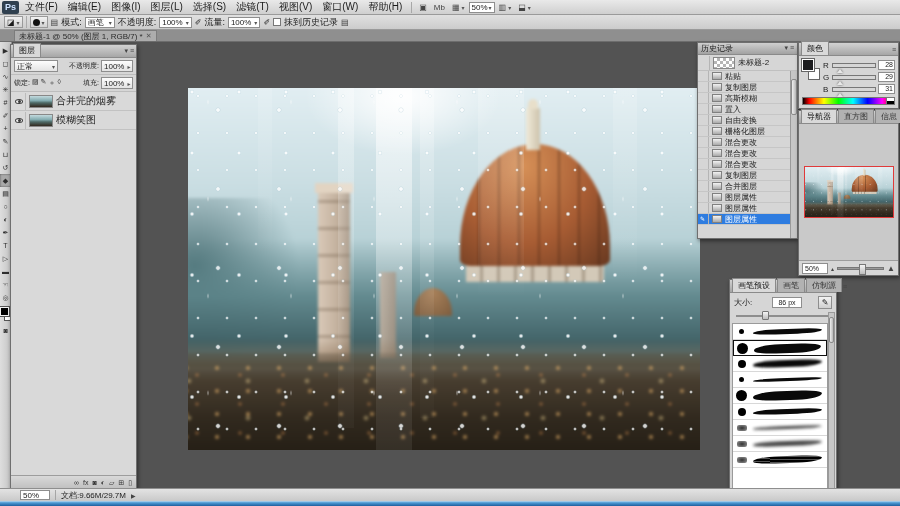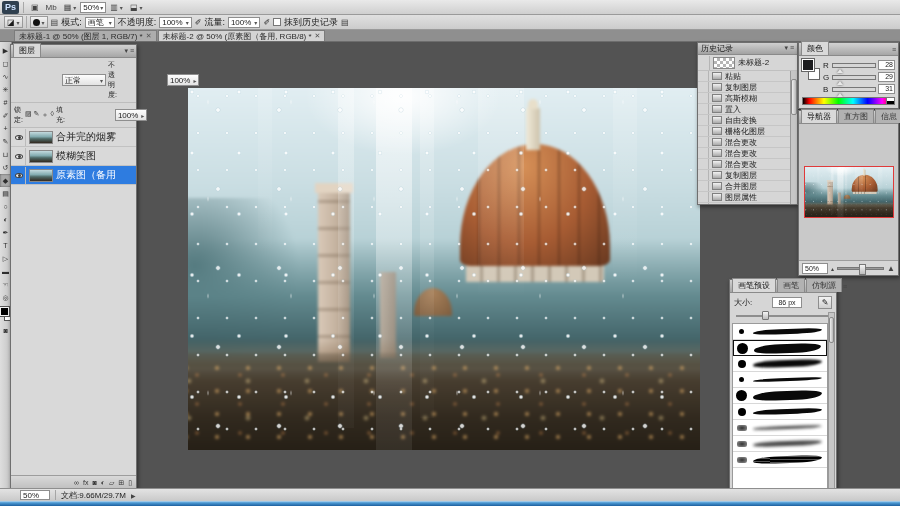--- a/index.html
+++ b/index.html
@@ -80,32 +80,32 @@
   .toolbar{position:absolute;left:0;top:42px;width:12px;bottom:18px;background:linear-gradient(90deg,#dedede,#c4c4c4);border-right:1px solid #8e8e8e;display:flex;flex-direction:column;align-items:center;padding-top:2px;}
   .tool{width:11px;height:13px;display:flex;align-items:center;justify-content:center;font-size:7px;color:#2e2e2e;}
   .tool.selected{background:#a9a9a9;box-shadow:inset 0 0 2px rgba(0,0,0,.6);}
   .swatches{position:relative;width:12px;height:16px;margin-top:3px;}
   .sw-bg{position:absolute;left:4px;top:6px;width:8px;height:8px;background:#fff;border:1px solid #555;}
   .sw-fg{position:absolute;left:0;top:0;width:9px;height:9px;background:#000;border:1px solid #f2f2f2;outline:1px solid #555;}
   .qmask{margin-top:4px;font-size:7px;color:#333;}
   
   .layers-panel{left:10px;top:44px;width:127px;height:446px;display:flex;flex-direction:column;}
   .lp-row{display:flex;align-items:center;gap:2px;padding:2px 3px;border-bottom:1px solid #bdbdbd;}
-  .sel-box{background:linear-gradient(#fdfdfd,#e3e3e3);border:1px solid #8e8e8e;height:12px;display:flex;align-items:center;justify-content:space-between;padding:0 2px;gap:2px;flex:0 0 auto;margin-left:48px;}
+  .sel-box{background:linear-gradient(#fdfdfd,#e3e3e3);border:1px solid #8e8e8e;height:12px;display:flex;align-items:center;justify-content:space-between;padding:0 2px;gap:2px;flex:0 0 auto;}
   .layer-list{flex:1;background:#d9d9d9;}
   .layer-row{display:flex;align-items:center;gap:3px;height:19px;border-bottom:1px solid #c2c2c2;padding:0 2px;}
   .layer-row.selected{background:#2e7ce0;color:#fff;}
   .eye-cell{width:13px;height:17px;border-right:1px solid #bbb;display:flex;align-items:center;justify-content:center;}
   .eye{width:8px;height:5px;border:1px solid #3c3c3c;border-radius:50%;position:relative;background:#e9e9e9;}
   .eye::after{content:"";position:absolute;inset:0;margin:auto;width:3px;height:3px;background:#3c3c3c;border-radius:50%;}
   .lthumb{width:24px;height:13px;border:1px solid #888;background:linear-gradient(180deg,#c3dade 0%,#83acb0 42%,#4e6a67 62%,#33291f 100%);flex:0 0 auto;}
   .layer-name{font-size:10px;white-space:nowrap;overflow:hidden;}
   .lp-bottom{height:14px;border-top:1px solid #9d9d9d;background:linear-gradient(#d9d9d9,#bfbfbf);display:flex;align-items:center;justify-content:flex-end;gap:4px;padding:0 4px;font-size:7px;color:#333;}
   
-  .history-panel{left:697px;top:42px;width:101px;height:163px;display:flex;flex-direction:column;}
+  .history-panel{left:697px;top:42px;width:101px;height:197px;display:flex;flex-direction:column;}
   .hp-head{height:12px;background:linear-gradient(#cfcfcf,#a2a2a2);border-bottom:1px solid #8a8a8a;display:flex;align-items:center;padding:0 3px;font-size:8px;color:#222;}
   .snap-row{display:flex;align-items:center;gap:3px;height:16px;padding:0 2px;border-bottom:1px solid #c0c0c0;}
   .snap-col{width:10px;height:14px;border-right:1px solid #b5b5b5;}
   .checker{width:22px;height:12px;border:1px solid #888;background-image:linear-gradient(45deg,#b5b5b5 25%,transparent 25%,transparent 75%,#b5b5b5 75%),linear-gradient(45deg,#b5b5b5 25%,#fff 25%,#fff 75%,#b5b5b5 75%);background-size:6px 6px;background-position:0 0,3px 3px;}
   .hist-list{flex:1;overflow:hidden;position:relative;}
   .hist-row{display:flex;align-items:center;gap:3px;height:11px;padding:0 2px;border-bottom:1px solid #c6c6c6;}
   .h-col{width:9px;height:10px;border-right:1px solid #b5b5b5;flex:0 0 auto;}
   .h-ic{width:10px;height:8px;background:linear-gradient(#f3f3f3,#a9a9a9);border:1px solid #808080;flex:0 0 auto;}
   .hist-row.selected{background:#2e7ce0;color:#fff;}
   .hist-row.selected .h-col::after{content:"✎";font-size:6px;color:#fff;}
@@ -168,20 +168,31 @@
   .status-bar{position:absolute;left:0;right:0;top:488px;height:13px;background:linear-gradient(#e3e3e3,#c9c9c9);border-top:1px solid #8e8e8e;display:flex;align-items:center;gap:5px;padding:0 4px 0 20px;font-size:8px;color:#222;}
   .sb-zoom{width:30px;height:10px;background:#fff;border:1px solid #8e8e8e;display:flex;align-items:center;padding-left:2px;font-size:8px;}
   .sb-div{width:1px;height:10px;background:#a5a5a5;}
   .taskbar-strip{position:absolute;left:0;right:0;top:501px;height:5px;background:linear-gradient(180deg,#bcd9ef 0%,#4d9bd5 35%,#1d5f9e 100%);}
 </style>
 </head>
 <body>
 
 <div class="bar menu-bar">
   <div class="ps-logo">Ps</div>
+  <div style="display:flex">
+    <span class="menu-item">文件(F)</span>
+      <span class="menu-item">编辑(E)</span>
+      <span class="menu-item">图像(I)</span>
+      <span class="menu-item">图层(L)</span>
+      <span class="menu-item">选择(S)</span>
+      <span class="menu-item">滤镜(T)</span>
+      <span class="menu-item">视图(V)</span>
+      <span class="menu-item">窗口(W)</span>
+      <span class="menu-item">帮助(H)</span>
+  </div>
   <span class="mb-div"></span>
   <span class="app-ic">▣</span>
   <span class="app-ic">Mb</span>
   <span class="app-ic">
       <span>▦</span>
       <span class="caret">▾</span>
     </span>
   <span class="zoom-box">
       <span>50%</span>
       <span class="caret">▾</span>
@@ -229,24 +240,20 @@
   <span class="mini-ic">▤</span>
 </div>
 
 <div class="bar tab-strip">
 
     <div class="doc-tab">
       <span class="doc-tab-label">未标题-1 @ 50% (图层 1, RGB/7) *</span>
       <span class="doc-close">✕</span>
     </div>
 
-    <div class="doc-tab selected">
-      <span class="doc-tab-label">未标题-2 @ 50% (原素图（备用, RGB/8) *</span>
-      <span class="doc-close">✕</span>
-    </div>
 
 </div>
 
 <div class="canvas-area"></div>
 
 <div class="photo">
   <div class="scene">
     <div class="sky"></div>
     <div class="hill-left"></div>
     <div class="haze"></div>
@@ -378,27 +385,20 @@
       </div>
 
       <div class="layer-row">
         <span class="eye-cell">
           <span class="eye"></span>
         </span>
         <span class="lthumb"></span>
         <span class="layer-name">模糊笑图</span>
       </div>
 
-      <div class="layer-row selected">
-        <span class="eye-cell">
-          <span class="eye"></span>
-        </span>
-        <span class="lthumb"></span>
-        <span class="layer-name">原素图（备用</span>
-      </div>
 
   </div>
   <div class="lp-bottom">
     <span>∞</span>
       <span>fx</span>
       <span>◙</span>
       <span>◐</span>
       <span>▱</span>
       <span>⊞</span>
       <span>▯</span>

